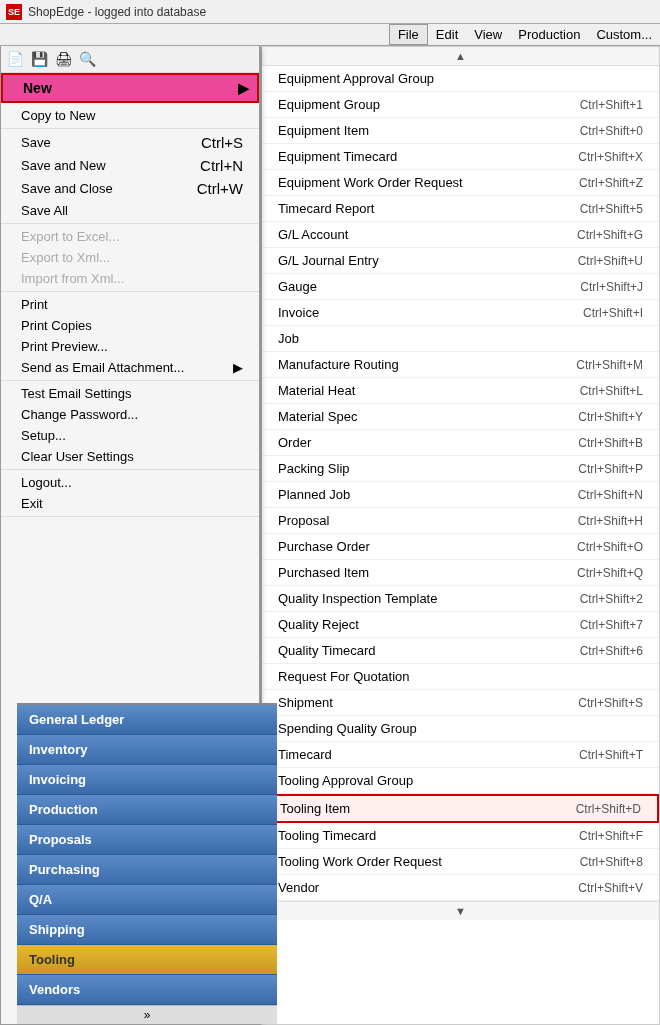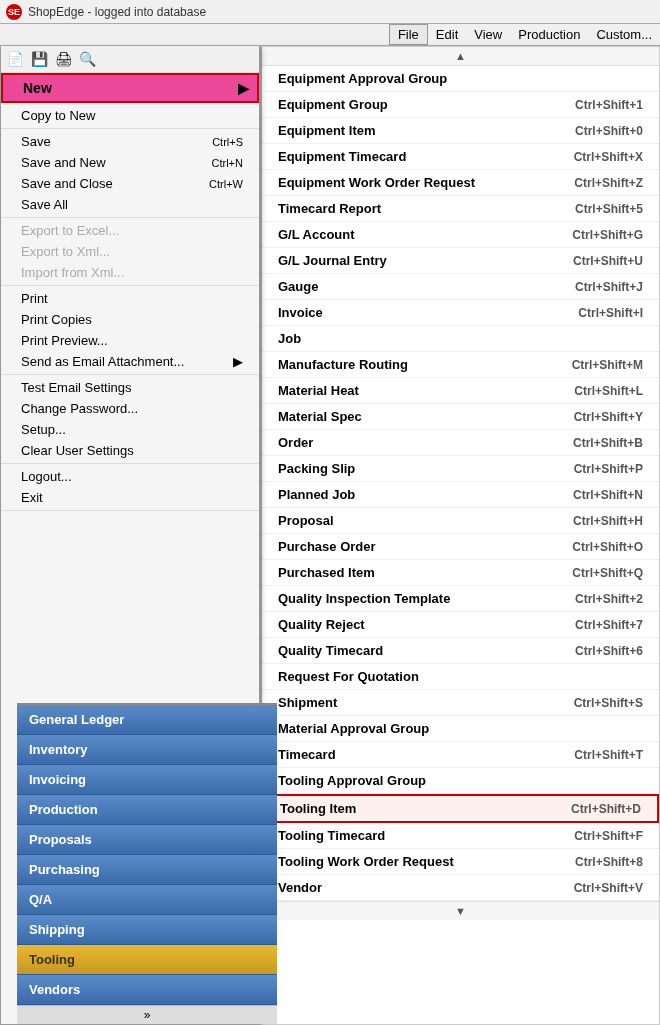--- a/index.html
+++ b/index.html
@@ -20,21 +20,21 @@
       padding: 3px 6px;
       display: flex;
       align-items: center;
       gap: 6px;
       height: 24px;
     }
     .title-bar-icon {
       width: 16px;
       height: 16px;
       background: #cc0000;
-      border-radius: 8px;
+      border-radius: 0;
       display: flex; align-items: center; justify-content: center;
       color: white; font-size: 9px; font-weight: bold;
     }
     .title-bar-text {
       font-size: 12px;
       color: #333;
     }
 
     
     .menu-bar {
@@ -96,21 +96,21 @@
       font-size: 13px;
       justify-content: space-between;
     }
     .menu-row.disabled {
       color: #aaa;
       cursor: default;
     }
     .menu-row .shortcut {
       margin-left: 20px;
       color: inherit;
-      font-size: 11px;
+      font-size: 15px;
     }
     .menu-row .arrow {
       margin-left: auto;
     }
 
     
     .new-item-row {
       display: flex;
       align-items: center;
       padding: 5px 8px 5px 20px;
@@ -181,21 +181,20 @@
       position: relative;
     }
     .submenu-row {
       display: flex;
       align-items: center;
       padding: 5px 16px;
       border-bottom: 1px solid #f0f0f0;
       cursor: pointer;
       justify-content: space-between;
       font-size: 13px;
-      font-weight: bold;
     }
     .submenu-row.highlighted {
       background: #fff0f0;
       border: 2px solid #cc0000;
     }
     .submenu-row .shortcut {
       color: #555;
       font-size: 12px;
       margin-left: 23px;
     }
@@ -428,21 +427,21 @@
           <span class="shortcut">Ctrl+Shift+6</span>
         </div>
         <div class="submenu-row">
           <span>Request For Quotation</span>
         </div>
         <div class="submenu-row">
           <span>Shipment</span>
           <span class="shortcut">Ctrl+Shift+S</span>
         </div>
         <div class="submenu-row">
-          <span>Material Approval Group</span>
+          <span>Spending Quality Group</span>
         </div>
         <div class="submenu-row">
           <span>Timecard</span>
           <span class="shortcut">Ctrl+Shift+T</span>
         </div>
         <div class="submenu-row">
           <span>Tooling Approval Group</span>
         </div>
         <div class="submenu-row highlighted">
           <span>Tooling Item</span>

